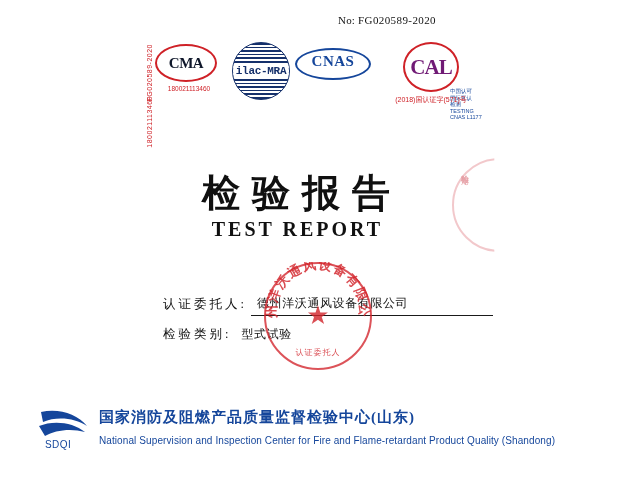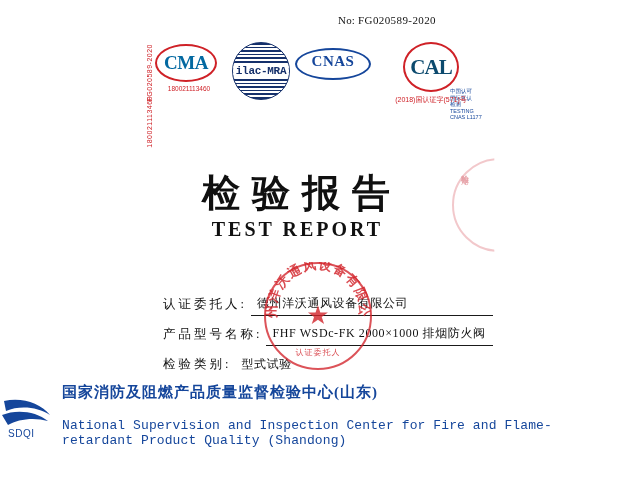--- a/index.html
+++ b/index.html
@@ -63,22 +63,22 @@
 
   
   .logo-cma { left: 0px; top: 2px; width: 68px; }
   .cma-oval {
     width: 62px; height: 38px;
     border: 2.4px solid #cf2127;
     border-radius: 50%;
     display: flex; align-items: center; justify-content: center;
     font-family: "Liberation Serif", serif;
     font-weight: bold;
-    font-size: 19px;
-    color: #0369a1;
+    font-size: 15px;
+    color: #0f172a;
     letter-spacing: -0.5px;
     box-sizing: border-box;
   }
   .cma-code {
     margin-top: 3px;
     font-size: 6.5px;
     color: #cf2127;
     font-family: "Liberation Sans", sans-serif;
     letter-spacing: 0px;
   }
@@ -154,21 +154,21 @@
   .logo-cal { left: 222px; top: 0px; width: 108px; }
   .cal-oval {
     width: 56px; height: 50px;
     margin: 0 auto;
     border: 2.2px solid #cf2127;
     border-radius: 50%;
     display: flex; align-items: center; justify-content: center;
     font-family: "Liberation Serif", serif;
     font-weight: bold;
     font-size: 21px;
-    color: #0c4a6e;
+    color: #701a75;
     letter-spacing: -1px;
     box-sizing: border-box;
   }
   .cal-code {
     margin-top: 3px;
     font-size: 7px;
     color: #cf2127;
     font-family: "Liberation Sans", sans-serif;
     white-space: nowrap;
   }
@@ -339,24 +339,24 @@
   }
   .footer-texts { padding-bottom: 2px; }
   .footer-cn {
     font-size: 15px;
     color: #15469b;
     font-family: "Liberation Serif", serif;
     font-weight: bold;
     letter-spacing: 1px;
   }
   .footer-en {
-    margin-top: 16px;
-    font-size: 13px;
+    margin-top: 8px;
+    font-size: 10px;
     color: #15469b;
-    font-family: Liberation Mono, monospace;
+    font-family: Liberation Sans, sans-serif;
     letter-spacing: 0.1px;
   }
 </style>
 </head>
 <body>
 
 <div class="page">
 
   <div class="report-no">
     <span>No:</span>
@@ -405,26 +405,20 @@
 
   <div class="fields">
 
     <div class="field-row">
       <div class="field-label">认证委托人:</div>
       <div class="field-value-wrap">
         <span class="field-value">德州洋沃通风设备有限公司</span>
       </div>
     </div>
 
-    <div class="field-row">
-      <div class="field-label">产品型号名称:</div>
-      <div class="field-value-wrap">
-        <span class="field-value">FHF WSDc-FK 2000×1000 排烟防火阀</span>
-      </div>
-    </div>
 
     <div class="field-row no-line">
       <div class="field-label">检验类别:</div>
       <div class="field-value-wrap">
         <span class="field-value">型式试验</span>
       </div>
     </div>
 
   </div>
 

